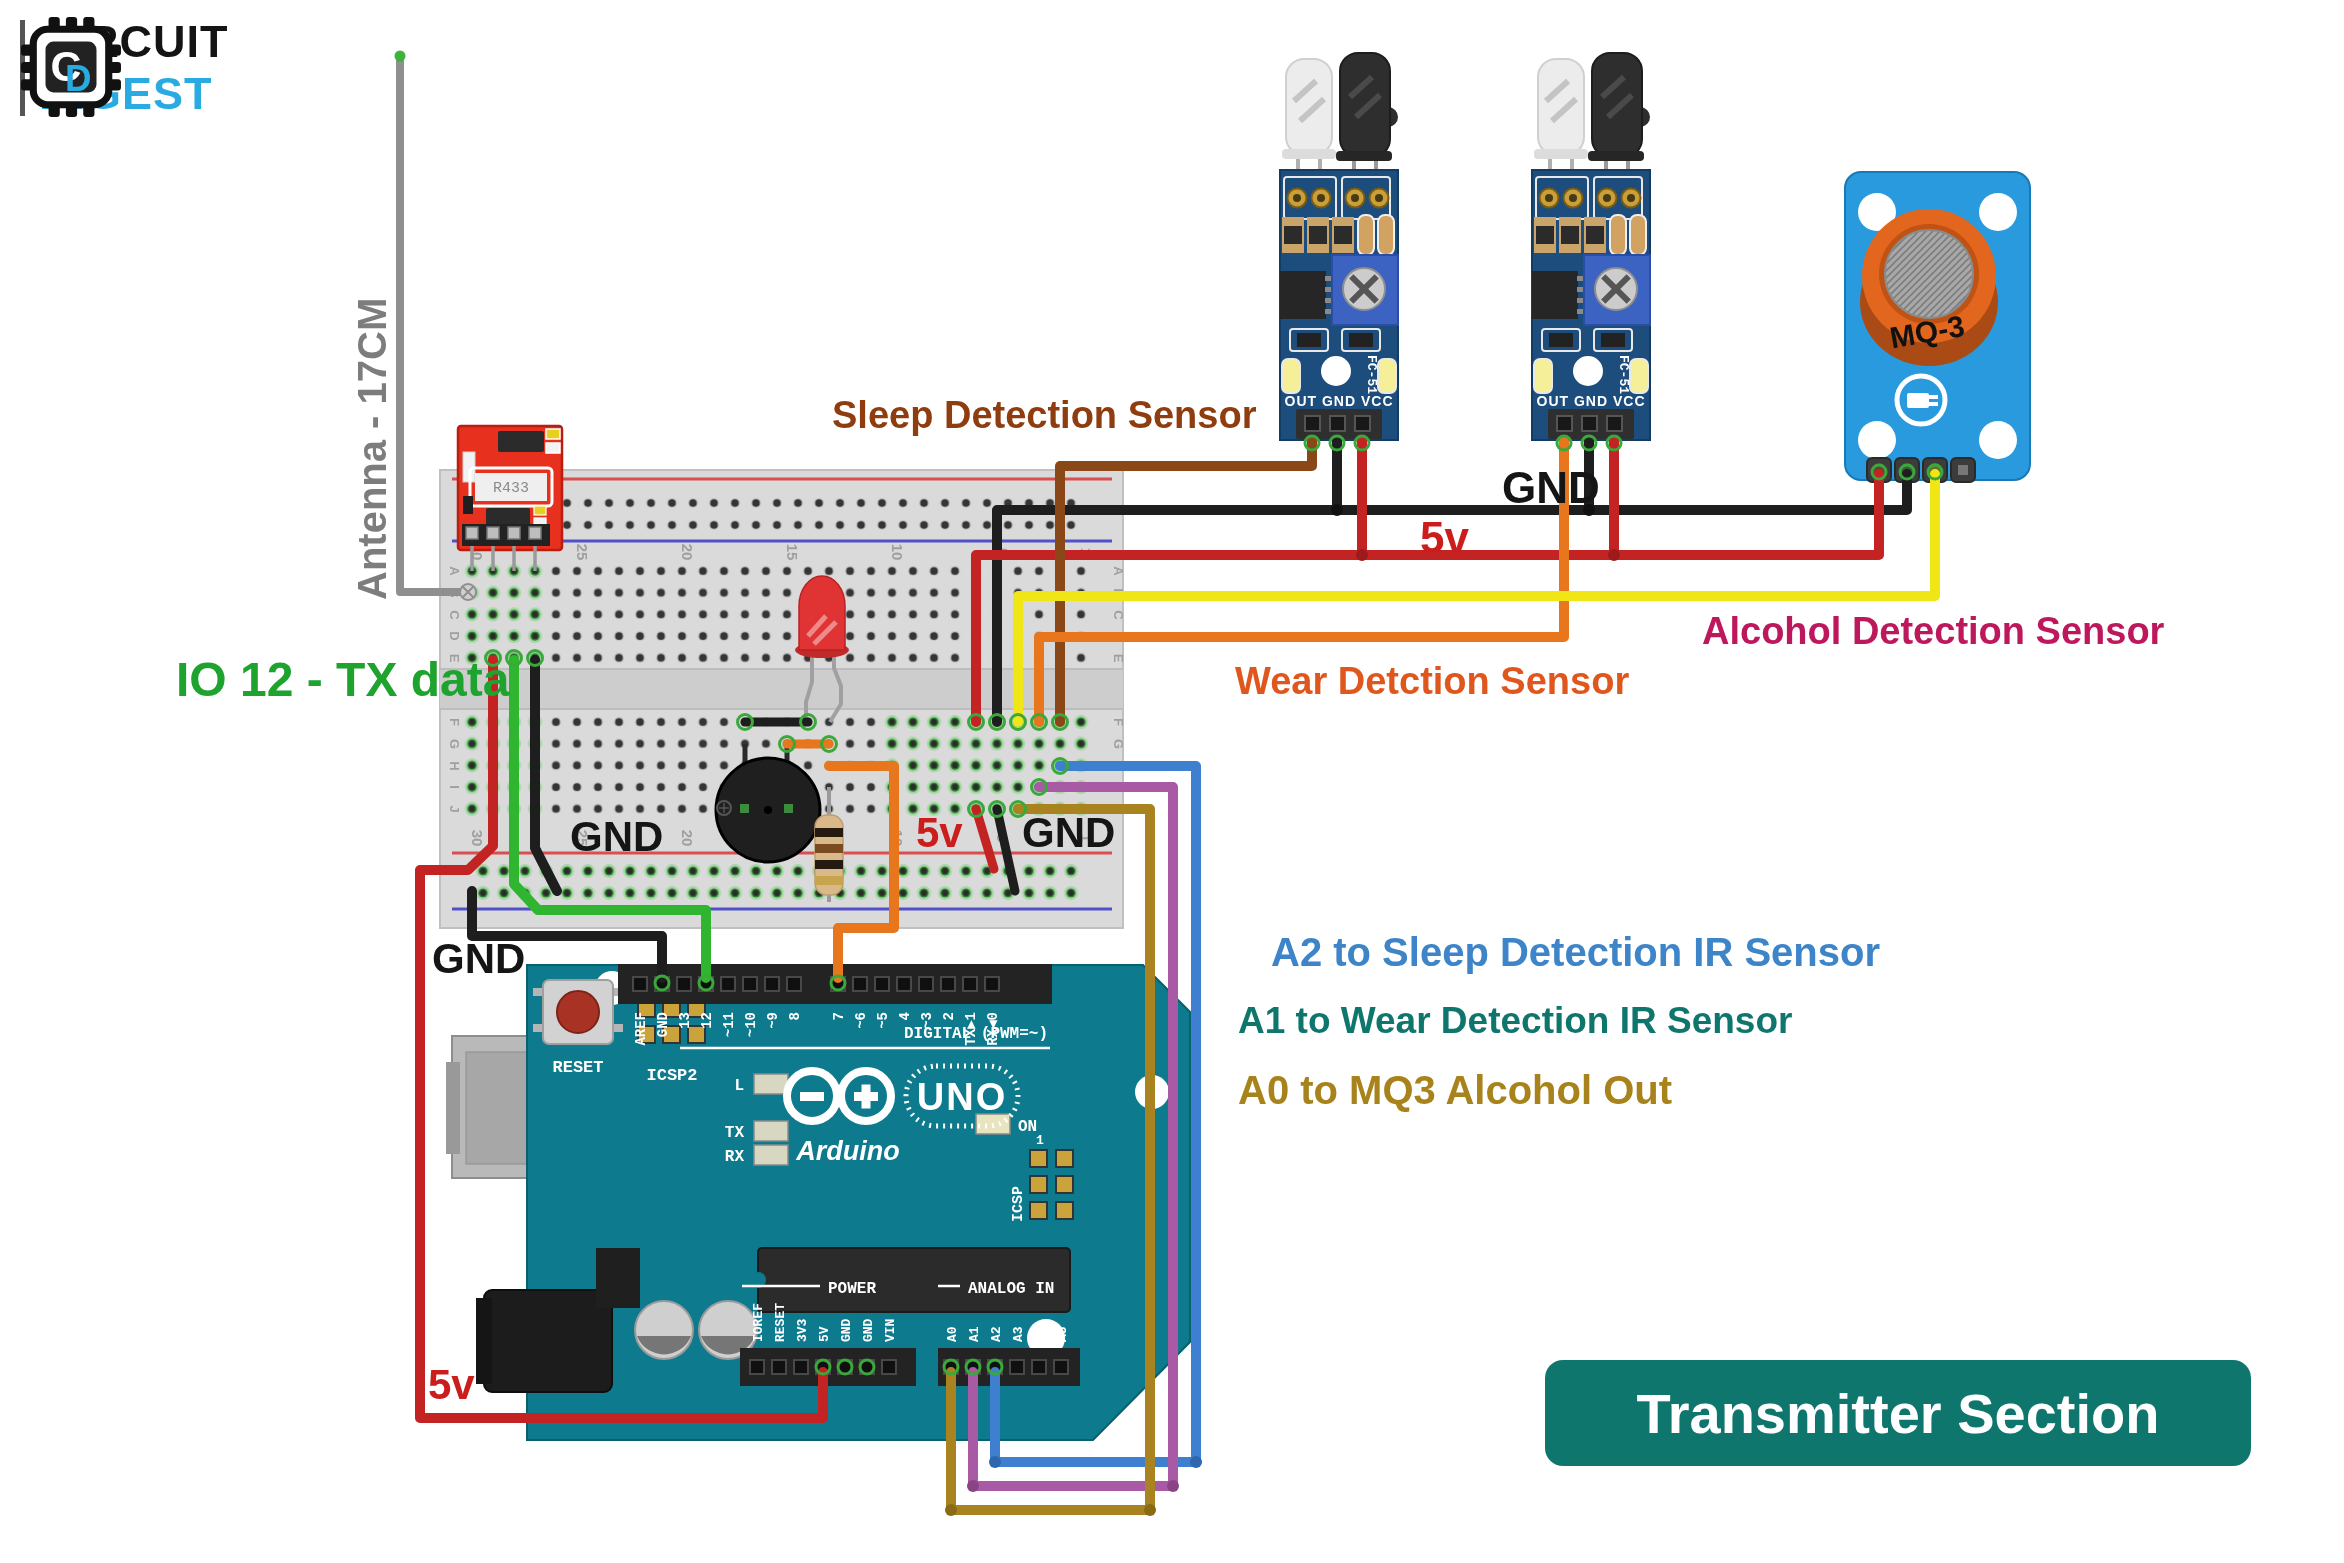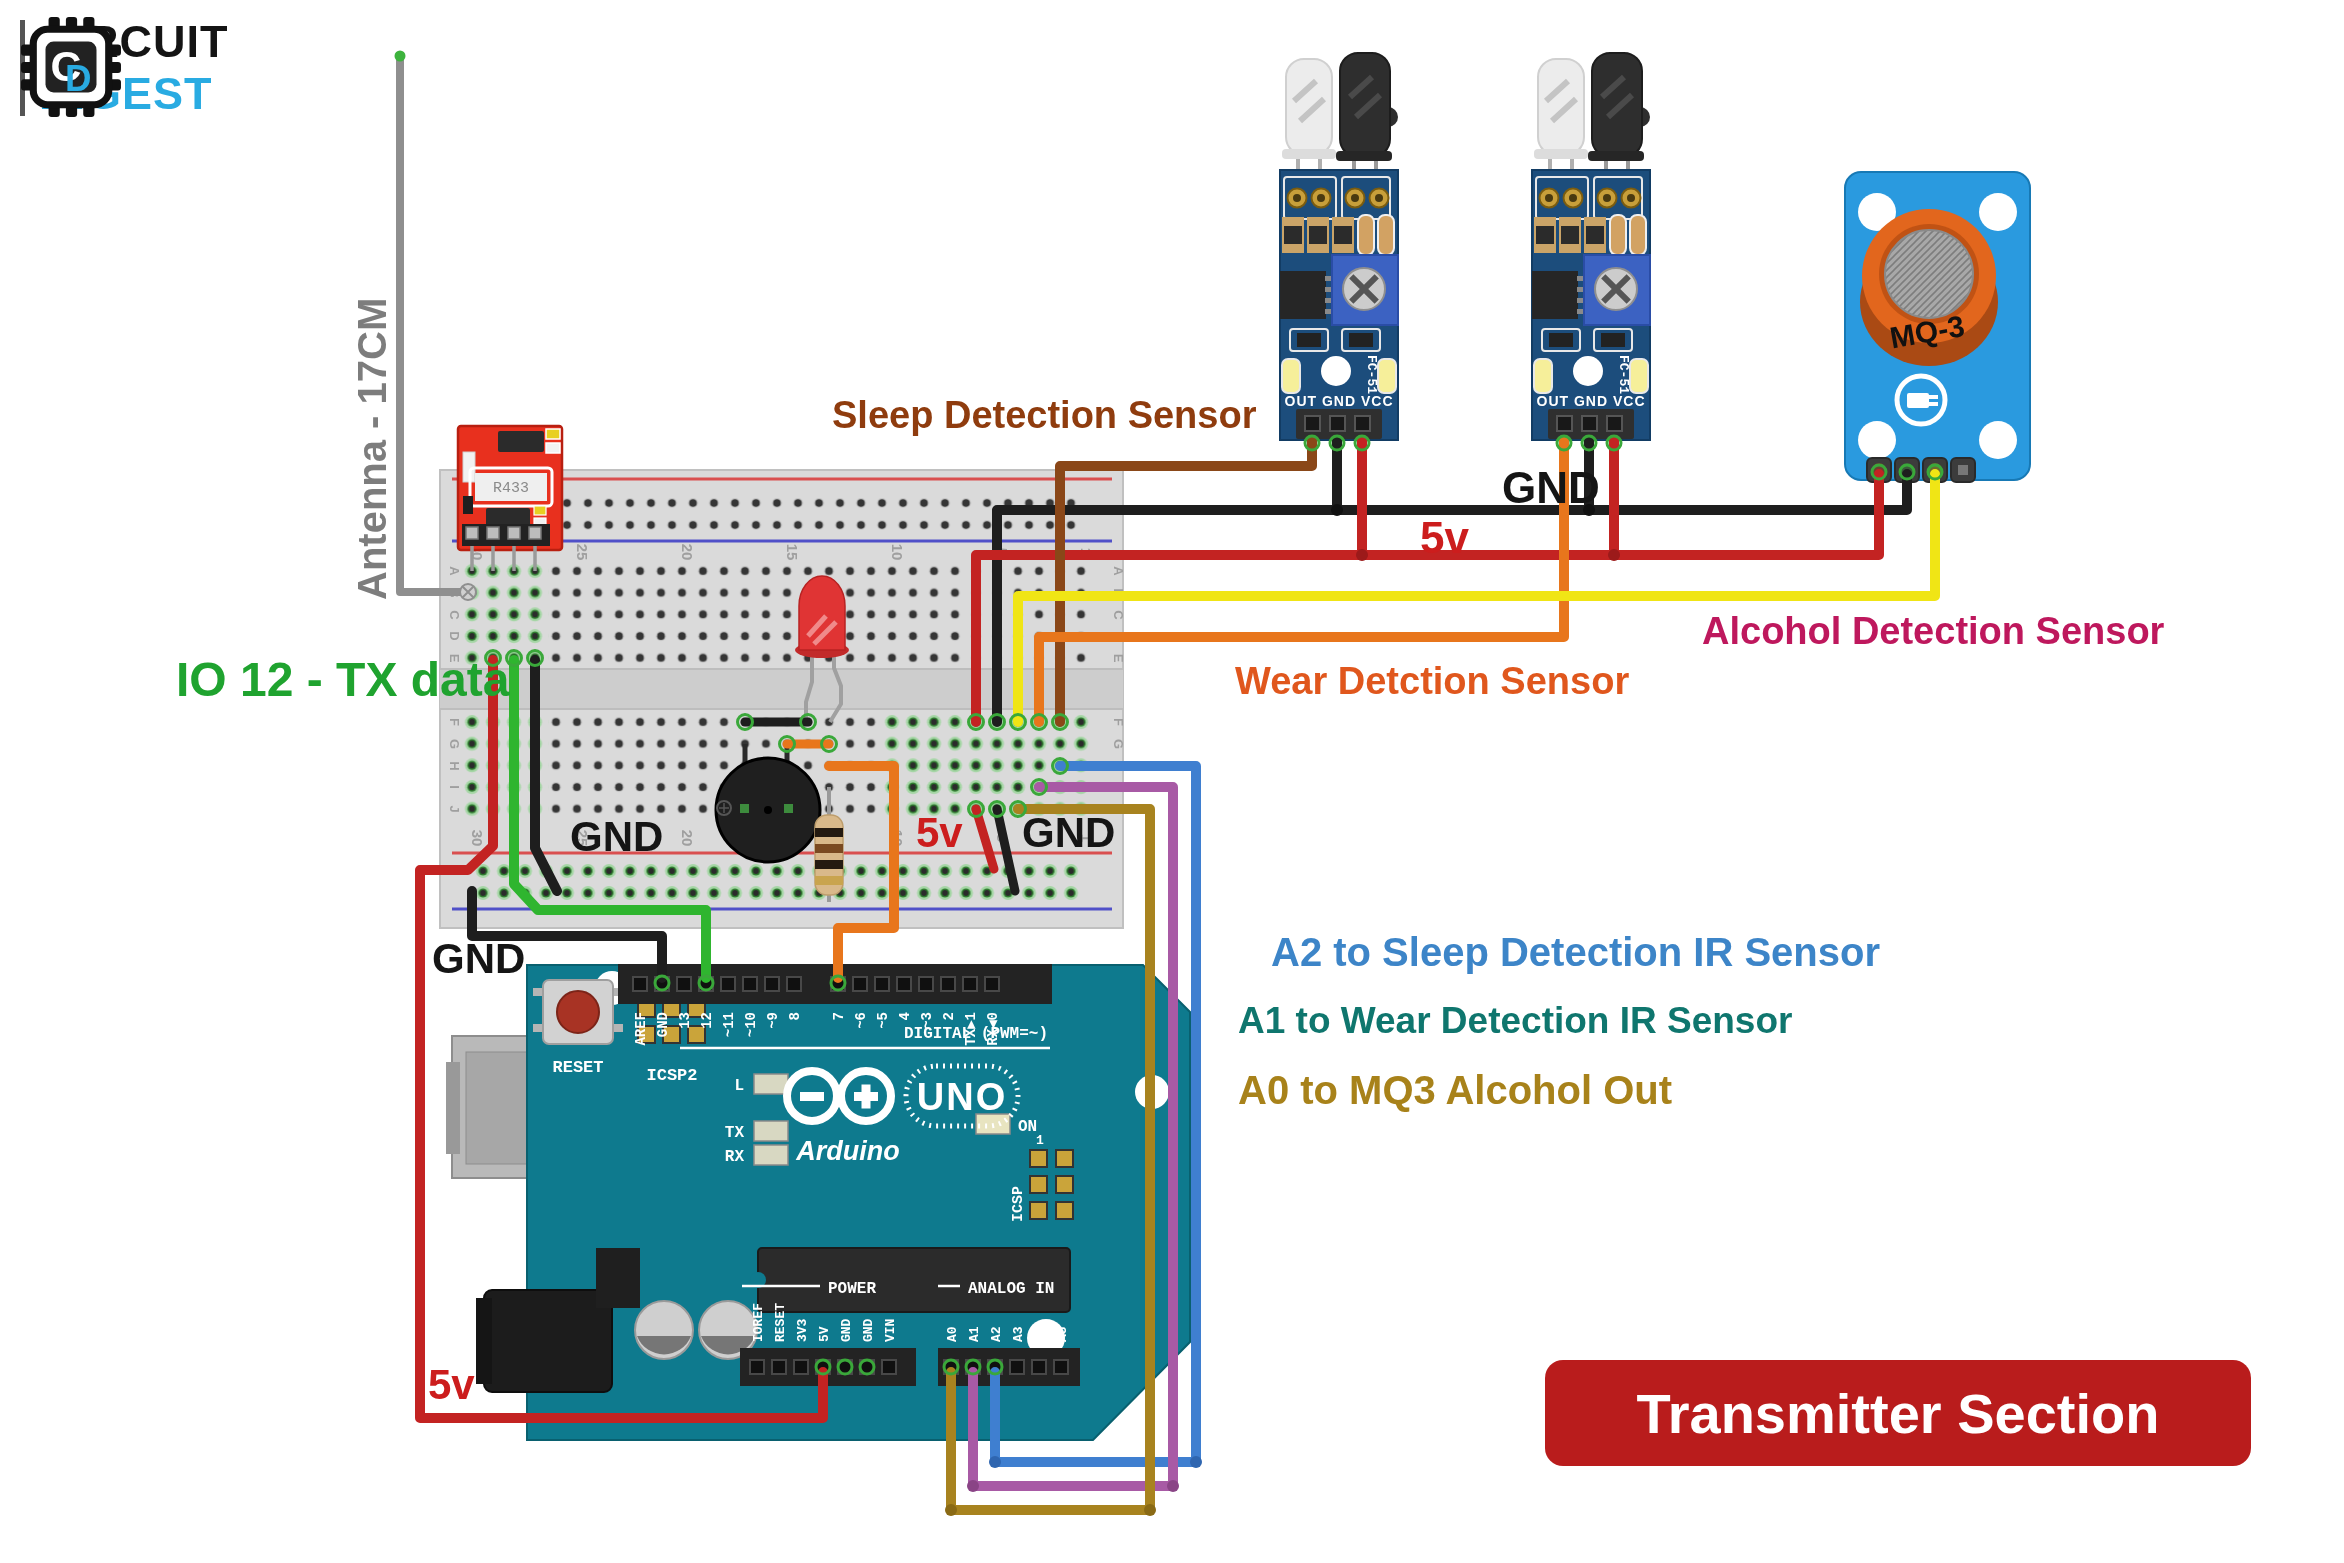--- a/index.html
+++ b/index.html
@@ -5,21 +5,21 @@
   html,body{margin:0;padding:0;background:#fff;}
   .canvas{position:relative;width:2344px;height:1563px;background:#ffffff;overflow:hidden;
           font-family:"Liberation Sans",sans-serif;}
   .canvas svg{position:absolute;left:0;top:0;}
   .lbl{position:absolute;font-weight:bold;white-space:nowrap;line-height:1;}
   .logo{position:absolute;left:20px;top:16px;display:flex;align-items:center;gap:14px;}
   .logo .divider{width:5px;height:96px;background:#555;}
   .logo .word{display:flex;flex-direction:column;justify-content:center;}
   .logo .w1{font-size:45px;font-weight:900;color:#141414;letter-spacing:1px;}
   .logo .w2{font-size:45px;font-weight:900;color:#29abe2;letter-spacing:1px;}
-  .badge{position:absolute;left:1545px;top:1360px;width:706px;height:106px;background:#b91c1c;
+  .badge{position:absolute;left:1545px;top:1360px;width:706px;height:106px;background:#0f766e;
          border-radius:18px;display:flex;align-items:center;justify-content:center;
          color:#fff;font-size:56px;font-weight:bold;}
   .vert{transform:rotate(-90deg);transform-origin:0 0;}
 </style>
 </head>
 <body>
 
 <div class="canvas">
 
 <svg width="2344" height="1563" viewBox="0 0 2344 1563">

